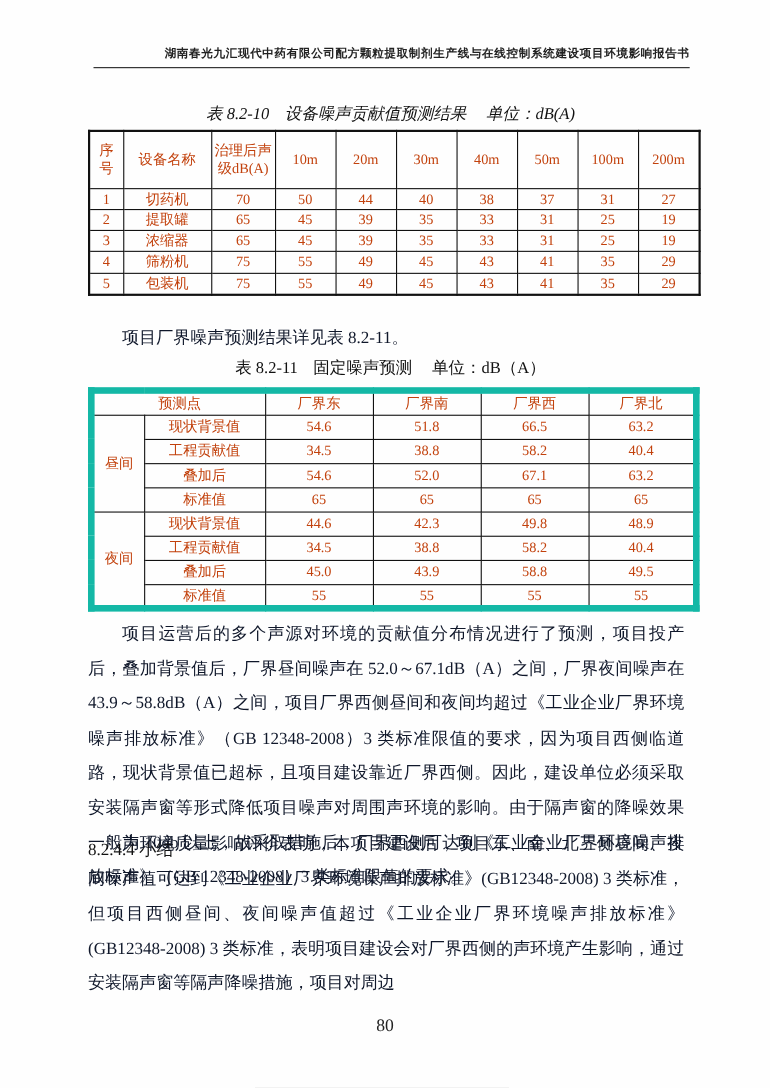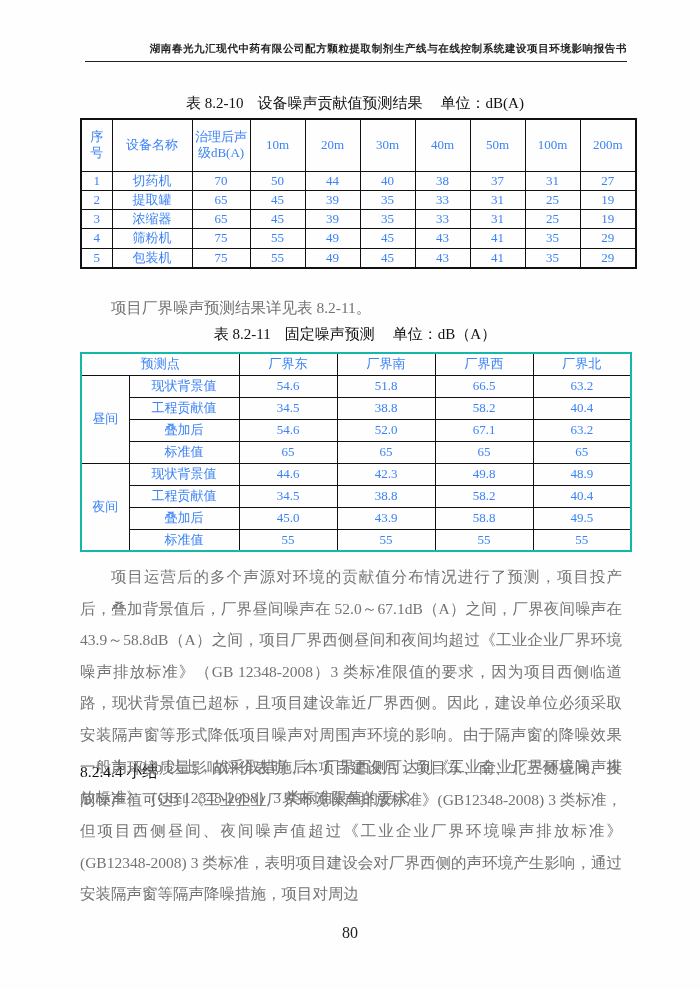--- a/index.html
+++ b/index.html
@@ -30,54 +30,54 @@
     border-top: 1.5px solid #222;
   }
   .table-caption {
     position: absolute;
     left: 80px; width: 550px;
     text-align: center;
     font-size: 15px;
     color: #111;
     white-space: nowrap;
   }
-  .caption1 { top: 94px; }
+  .caption1 { top: 94px; font-style: italic; }
   .caption2 { top: 325px; }
   .table-caption .cap-label { margin-right: 14px; }
   .table-caption .cap-unit  { margin-left: 18px; }
   table {
     position: absolute;
     left: 80px;
     width: 550px;
     border-collapse: collapse;
     table-layout: fixed;
     font-size: 13px;
-    color: #3b82f6;
+    color: #c2410c;
   }
   th, td {
     border: 1px solid #111;
     text-align: center;
     vertical-align: middle;
     padding: 1px 2px;
     font-weight: normal;
     line-height: 1.25;
   }
   .tbl1 { top: 118px; border: 2px solid #111; }
   .tbl1 thead tr { height: 52px; }
   .tbl1 tbody tr { height: 19px; }
-  .tbl2 { top: 352px; border: 2px solid #14b8a6; }
+  .tbl2 { top: 352px; border: 6px solid #14b8a6; }
   .tbl2 tr { height: 22px; }
   .body-text {
     position: absolute;
     left: 80px; width: 542px;
     font-size: 15.5px;
     line-height: 31.6px;
     text-align: justify;
     text-justify: inter-character;
-    color: #737373;
+    color: #0f172a;
   }
   .indent { text-indent: 2em; }
   .intro-line { top: 297px; line-height: 22px; }
   .para1 { top: 561px; }
   .section-heading {
     position: absolute;
     left: 80px; top: 762px;
     font-size: 15.5px;
     color: #111;
     text-align: center;

